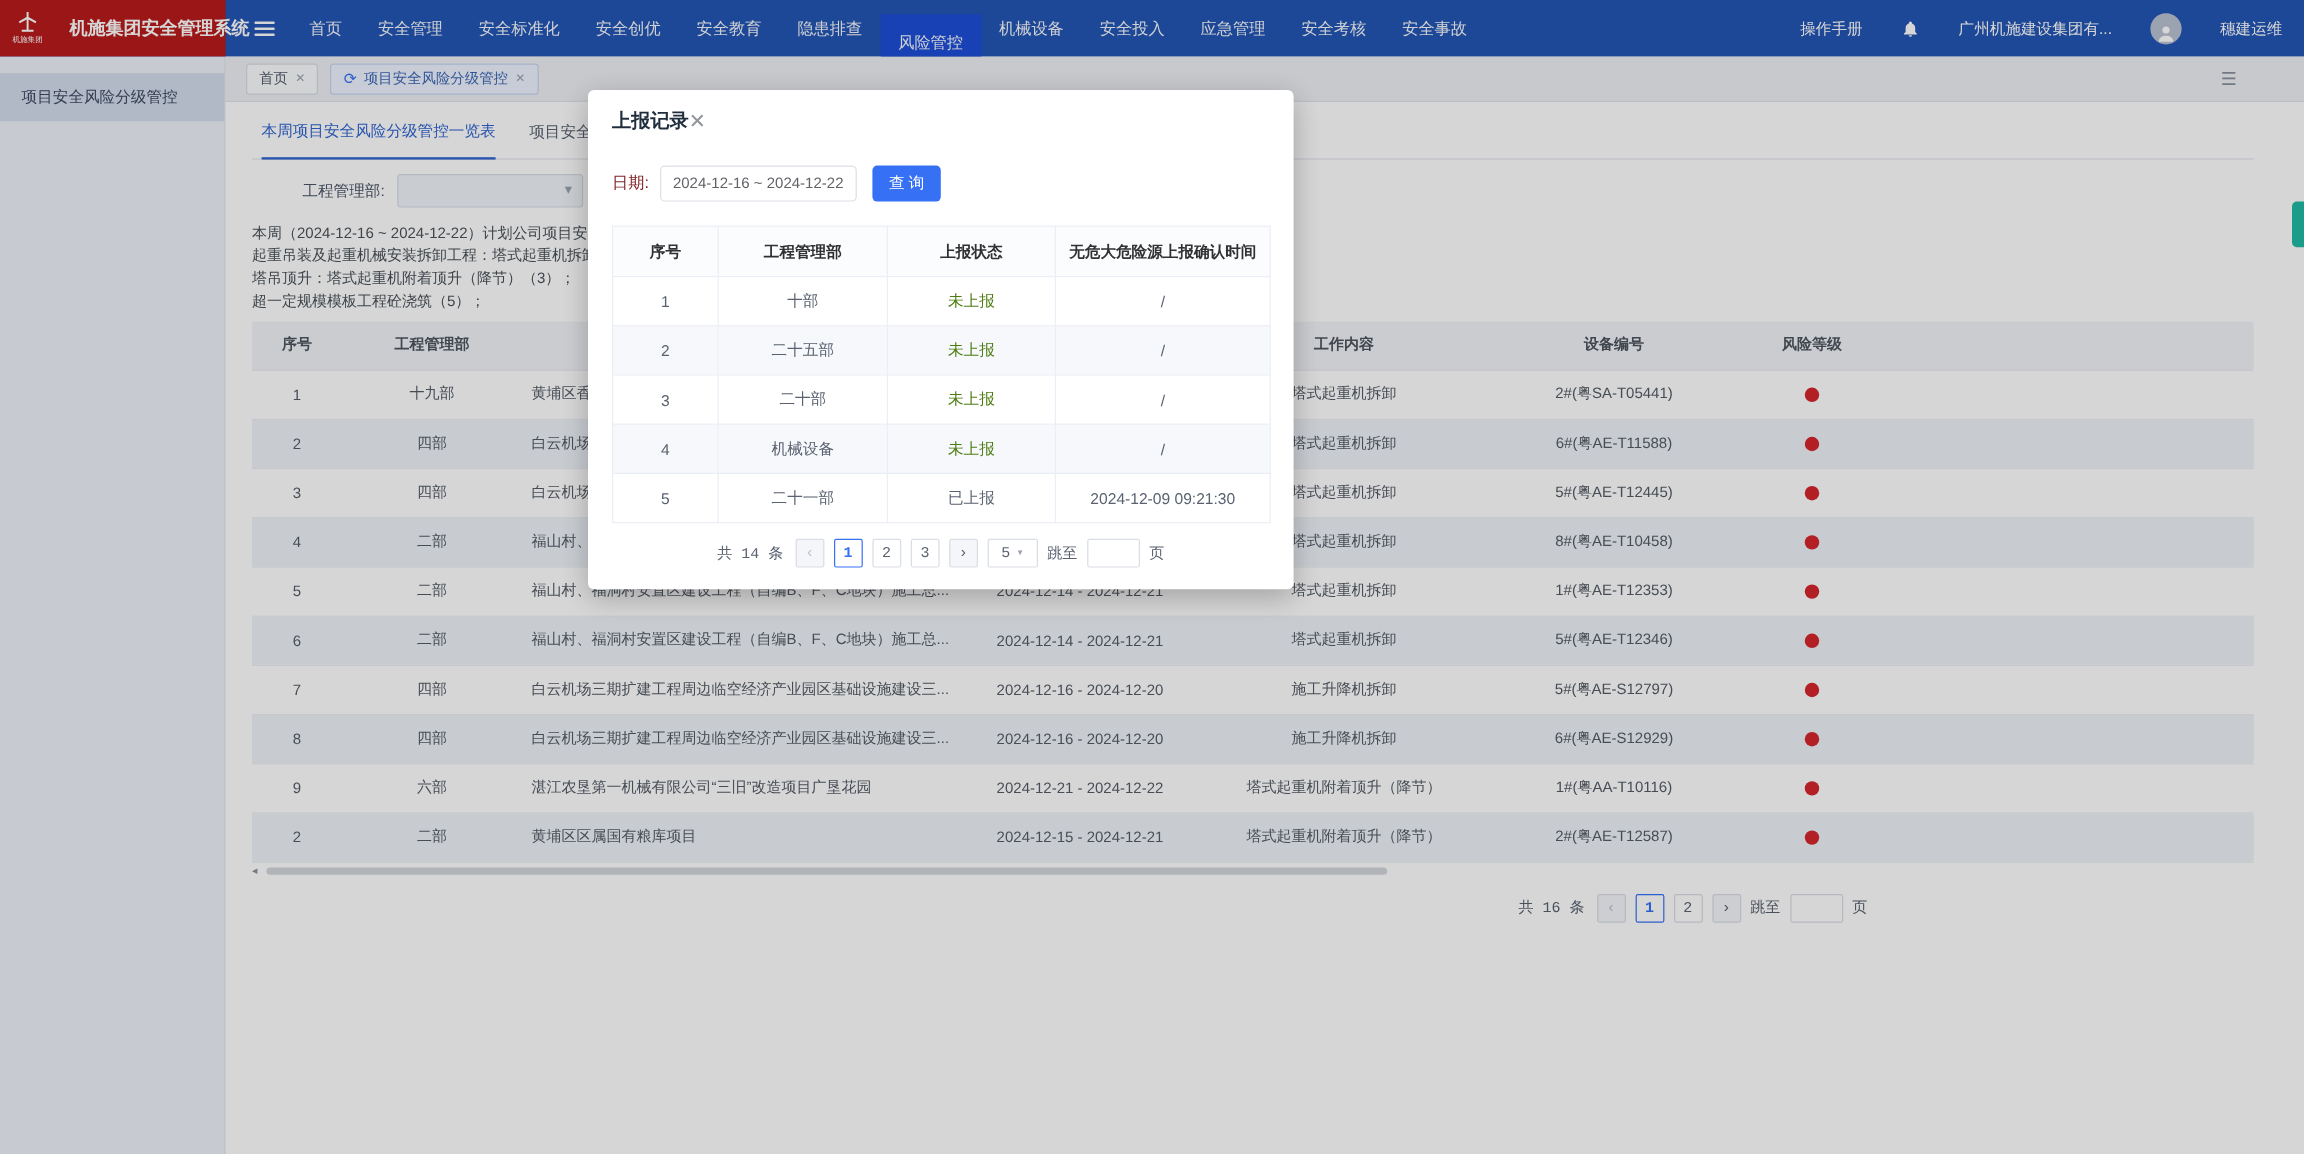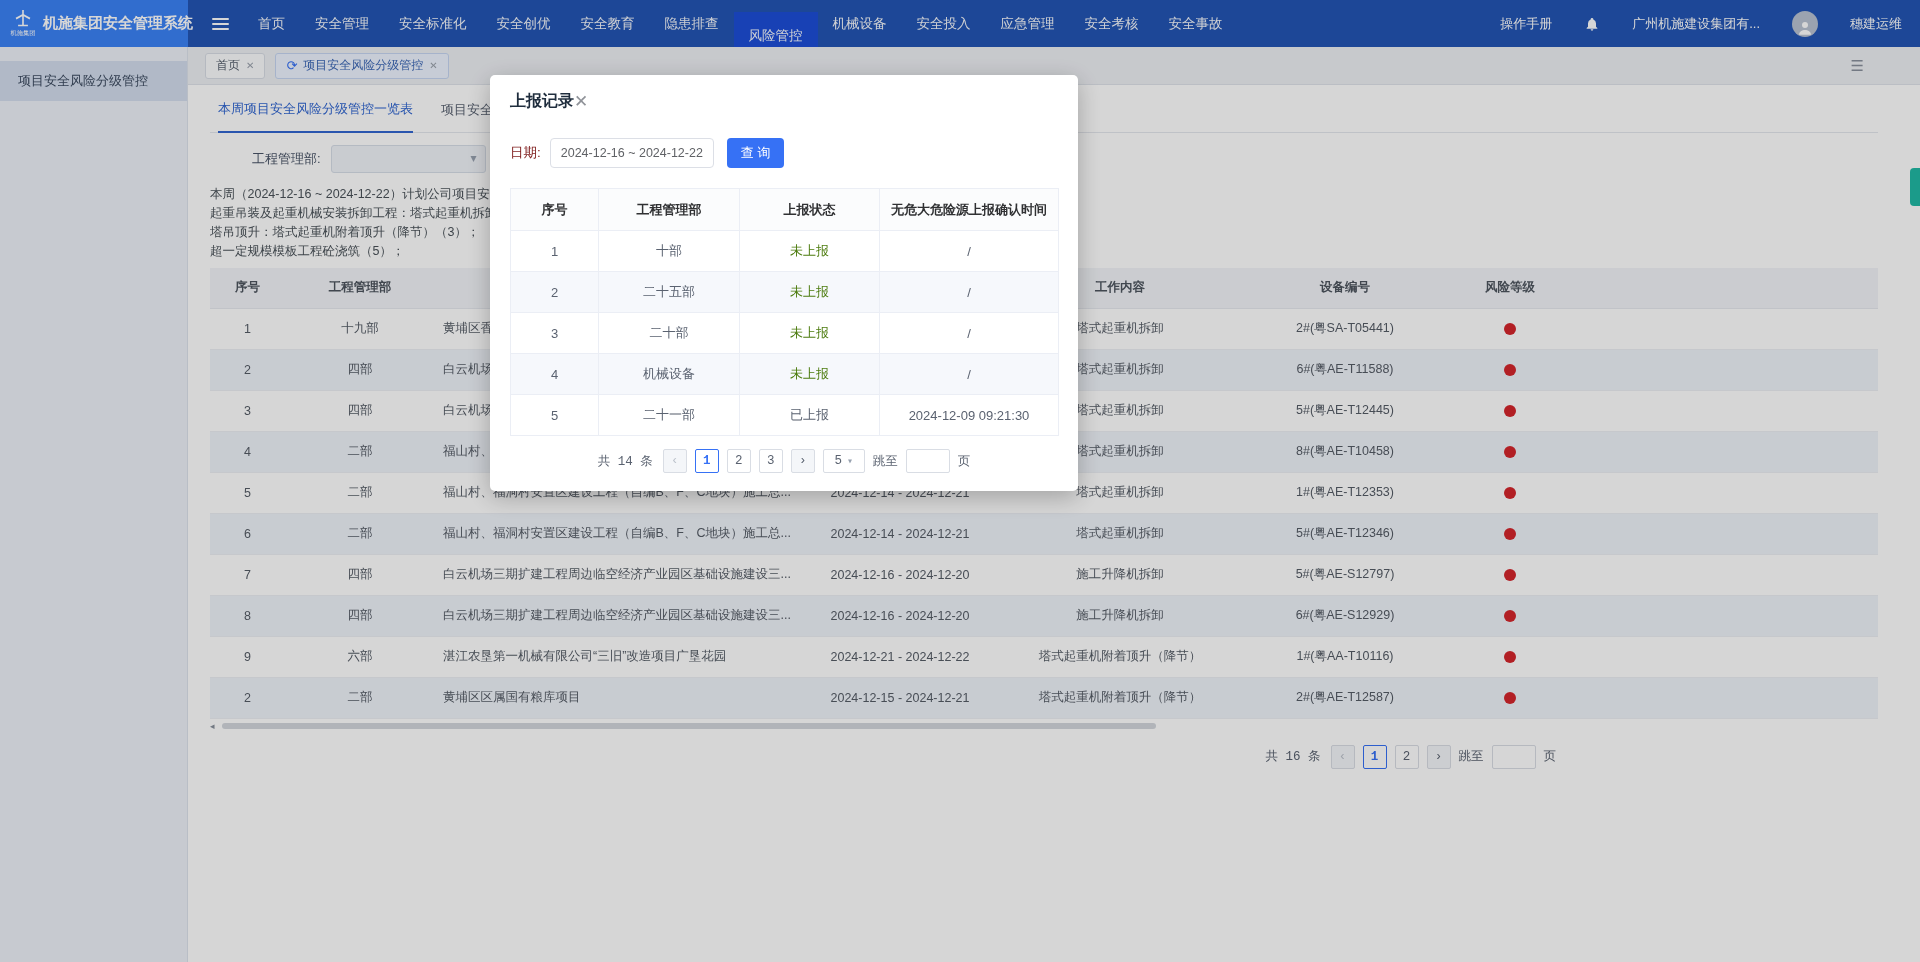--- a/index.html
+++ b/index.html
@@ -1,21 +1,21 @@
 <!DOCTYPE html>
 <html><head>
 <meta charset="utf-8">
 <style>
   * { margin:0; padding:0; box-sizing:border-box; }
   html,body { width:1920px; height:962px; overflow:hidden;
     font-family:"Liberation Sans","DejaVu Sans",sans-serif; background:#fff; }
 
   
   .topbar { height:47px; background:#2355b4; display:flex; align-items:center; color:#fff; position:relative; z-index:1; }
-  .logo-area { width:188px; height:100%; background:#3b82f6; display:flex; align-items:center; gap:7px; padding-left:10px; flex:none; }
+  .logo-area { width:188px; height:100%; background:#b91c1c; display:flex; align-items:center; gap:22px; padding-left:10px; flex:none; }
   .logo-mark { display:flex; flex-direction:column; align-items:center; width:26px; }
   .logo-caption { font-size:7px; color:#fff; white-space:nowrap; transform:scale(.9); }
   .app-title { font-size:15px; font-weight:bold; white-space:nowrap; }
   .collapse-btn { margin-left:24px; width:17px; cursor:pointer; flex:none; }
   .collapse-btn .bar { height:2px; background:#fff; margin:3px 0; border-radius:1px; }
   .top-nav { display:flex; margin-left:14px; height:100%; }
   .nav-item { padding:0 15px; line-height:47px; font-size:13.5px; color:rgba(255,255,255,.96); cursor:pointer; white-space:nowrap; }
   .nav-item.active { background:#1d4ed8;margin-top:12px; }
   .top-right { margin-left:auto; display:flex; align-items:center; gap:32px; padding-right:18px; font-size:13px; white-space:nowrap; }
   .bell { display:flex; align-items:center; cursor:pointer; }

